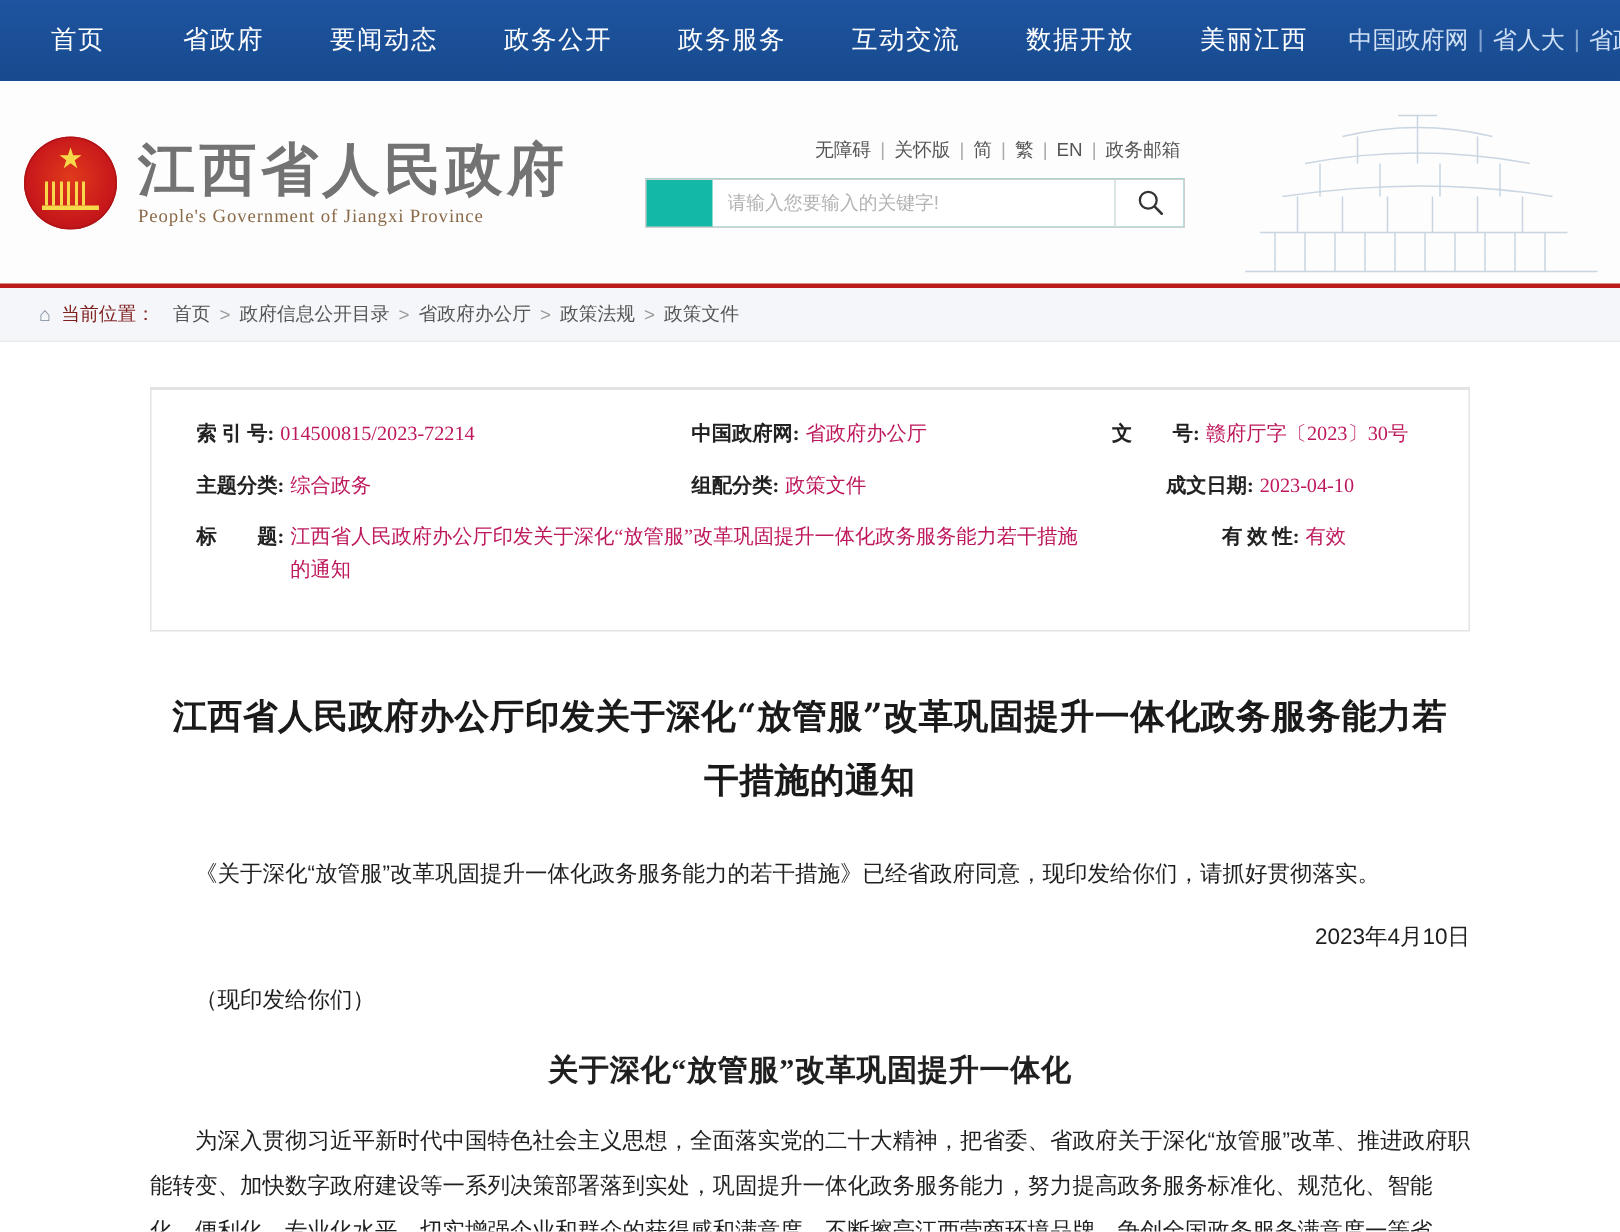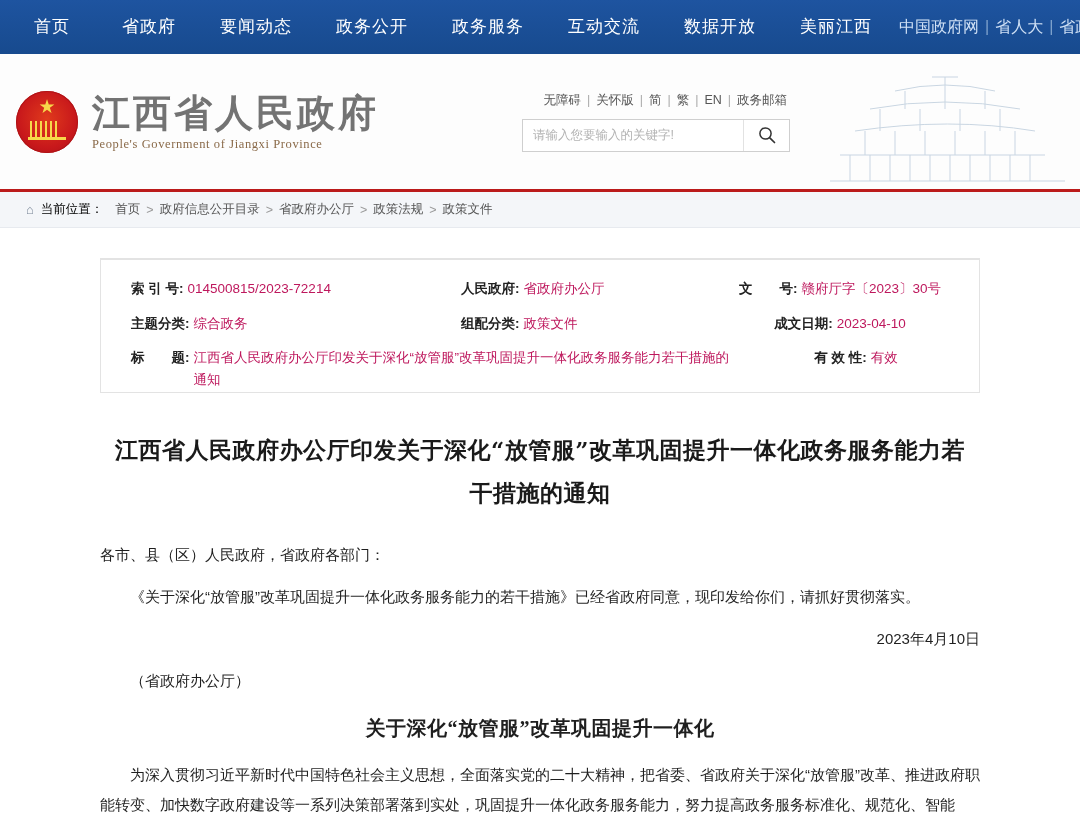--- a/index.html
+++ b/index.html
@@ -116,22 +116,23 @@
     color: #555;
     margin-bottom: 10px;
     white-space: nowrap;
   }
   .util-links span { cursor: pointer; padding: 0 3px; }
   .util-links .sep { color: #aaa; }
   .searchbox {
     display: flex;
     border: 1px solid #cfcfcf;
     background: #14b8a6;
-    width: 268px;
+    width: 360px;
     height: 33px;
+    padding-left: 44px;
   }
   .searchbox input {
     flex: 1;
     border: 0;
     outline: none;
     padding: 0 10px;
     font-size: 12.5px;
     color: #333;
     font-family: "Liberation Sans", sans-serif;
   }
@@ -159,33 +160,34 @@
     height: 36px;
     background: #f4f6f9;
     border-bottom: 1px solid #e7eaef;
     display: flex;
     align-items: center;
     padding-left: 26px;
     font-size: 12.5px;
     color: #555;
   }
   .crumbbar .home-icon { margin-right: 7px; color: #7a8799; font-size: 13px; }
-  .crumbbar .label { color: #000000; margin-right: 12px; }
+  .crumbbar .label { color: #7f1d1d; margin-right: 12px; }
   .crumbbar a { color: #555; text-decoration: none; cursor: pointer; }
   .crumbbar .arr { color: #999; padding: 0 6px; }
 
   
   .content { padding: 0 100px; }
 
   .metabox {
     border: 1px solid #e3e3e3;
     border-top: 2px solid #e3e3e3;
     margin-top: 30px;
-    padding: 18px 30px 0 30px;
+    padding: 18px 30px 28px 30px;
     background: #fff;
+    font-family: Liberation Serif, serif;
   }
   .metarow { display: flex; margin-bottom: 13px; }
   .metarow:last-child { margin-bottom: 2px; gap: 32px; }
   .mcell { font-size: 13.5px; color: #333; line-height: 1.6; display: flex; }
   .mcell .k { color: #222; font-weight: bold; white-space: nowrap; }
   .mcell .v { color: #be185d; margin-left: 4px; }
   .c1 { width: 330px; }
   .c2 { width: 270px; }
   .c3 { flex: 1; justify-content: center; }
   .k-spaced { letter-spacing: 0; }
@@ -294,21 +296,21 @@
 
 <div class="content">
 
   <div class="metabox">
     <div class="metarow">
       <div class="mcell c1">
         <span class="k">索 引 号:</span>
         <span class="v">014500815/2023-72214</span>
       </div>
       <div class="mcell c2">
-        <span class="k">人民政府:</span>
+        <span class="k">中国政府网:</span>
         <span class="v">省政府办公厅</span>
       </div>
       <div class="mcell c3">
         <span class="k k-spaced">文　　号:</span>
         <span class="v">赣府厅字〔2023〕30号</span>
       </div>
     </div>
     <div class="metarow">
       <div class="mcell c1">
         <span class="k">主题分类:</span>
@@ -331,20 +333,19 @@
       <div class="mcell c3">
         <span class="k">有 效 性:</span>
         <span class="v">有效</span>
       </div>
     </div>
   </div>
 
   <div class="doc-title">江西省人民政府办公厅印发关于深化“放管服”改革巩固提升一体化政务服务能力若干措施的通知</div>
 
   <div class="doc-body">
-    <p>各市、县（区）人民政府，省政府各部门：</p>
     <p class="indent2">《关于深化“放管服”改革巩固提升一体化政务服务能力的若干措施》已经省政府同意，现印发给你们，请抓好贯彻落实。</p>
     <p class="right">2023年4月10日</p>
-    <p class="indent2">（省政府办公厅）</p>
+    <p class="indent2">（现印发给你们）</p>
     <p class="subtitle">关于深化“放管服”改革巩固提升一体化</p>
     <p class="indent2">为深入贯彻习近平新时代中国特色社会主义思想，全面落实党的二十大精神，把省委、省政府关于深化“放管服”改革、推进政府职能转变、加快数字政府建设等一系列决策部署落到实处，巩固提升一体化政务服务能力，努力提高政务服务标准化、规范化、智能化、便利化、专业化水平，切实增强企业和群众的获得感和满意度，不断擦亮江西营商环境品牌，争创全国政务服务满意度一等省份，现制定如</p>
   </div>
 </div>
 
 </body></html>

